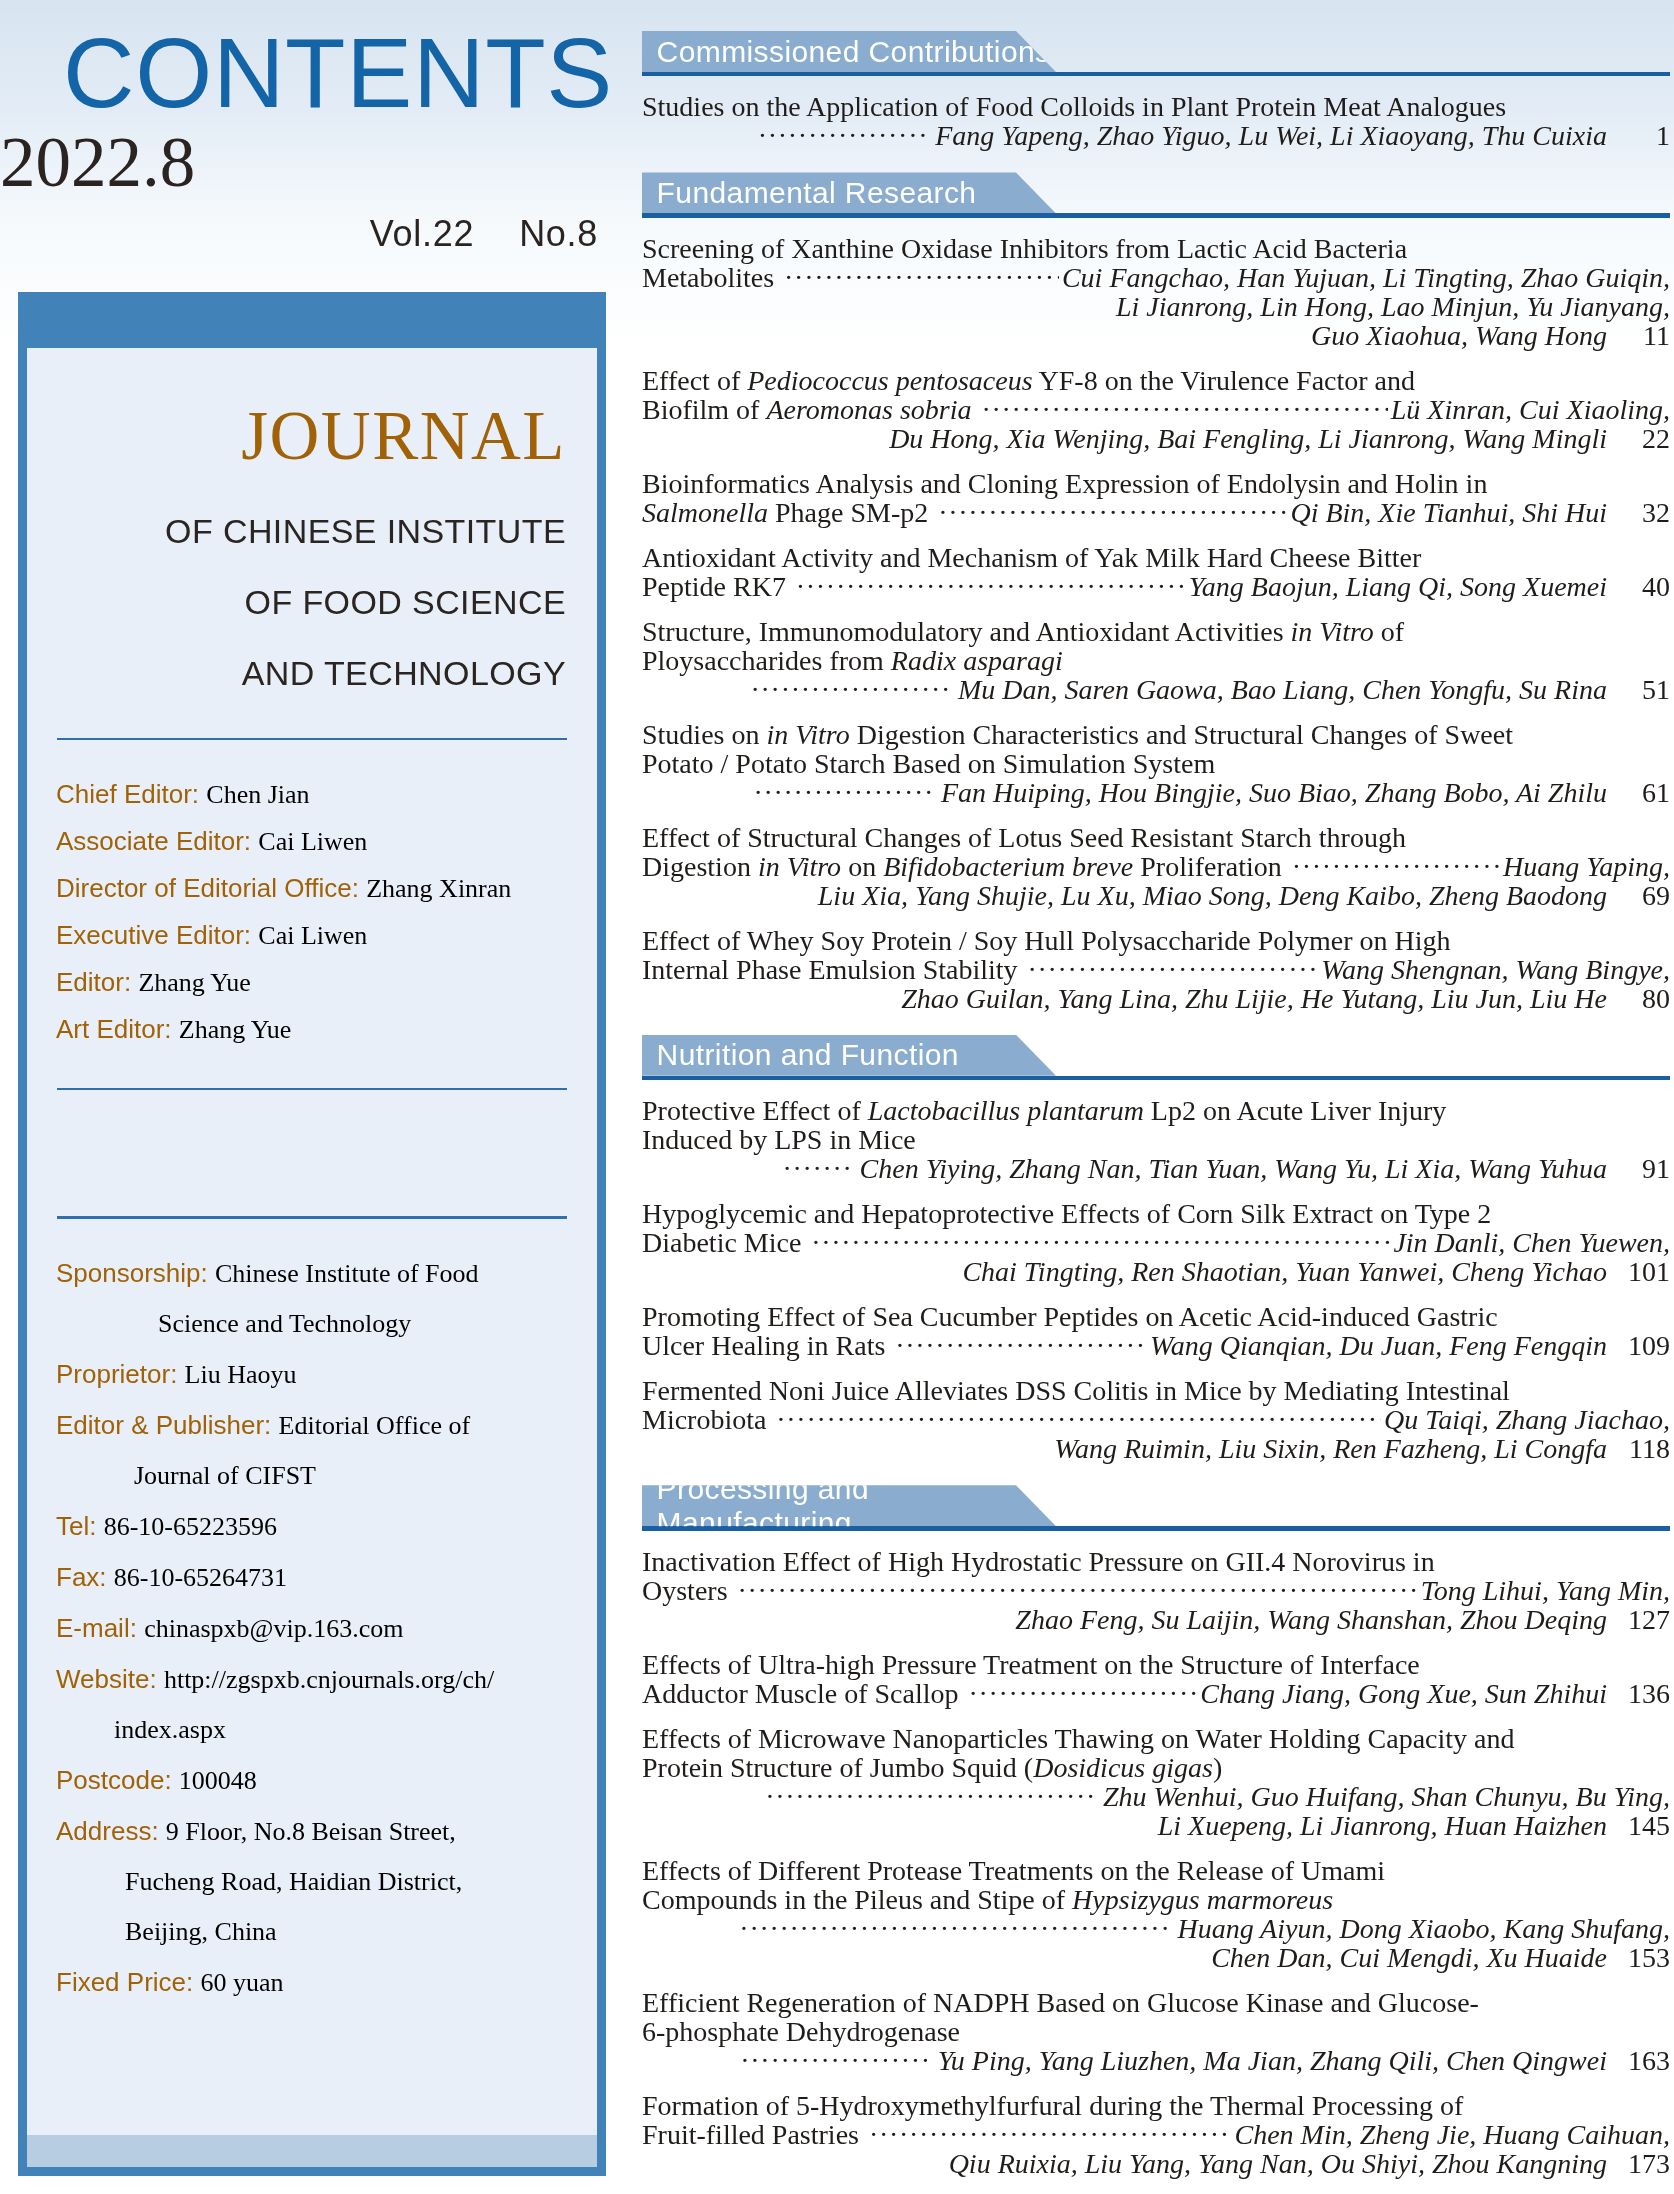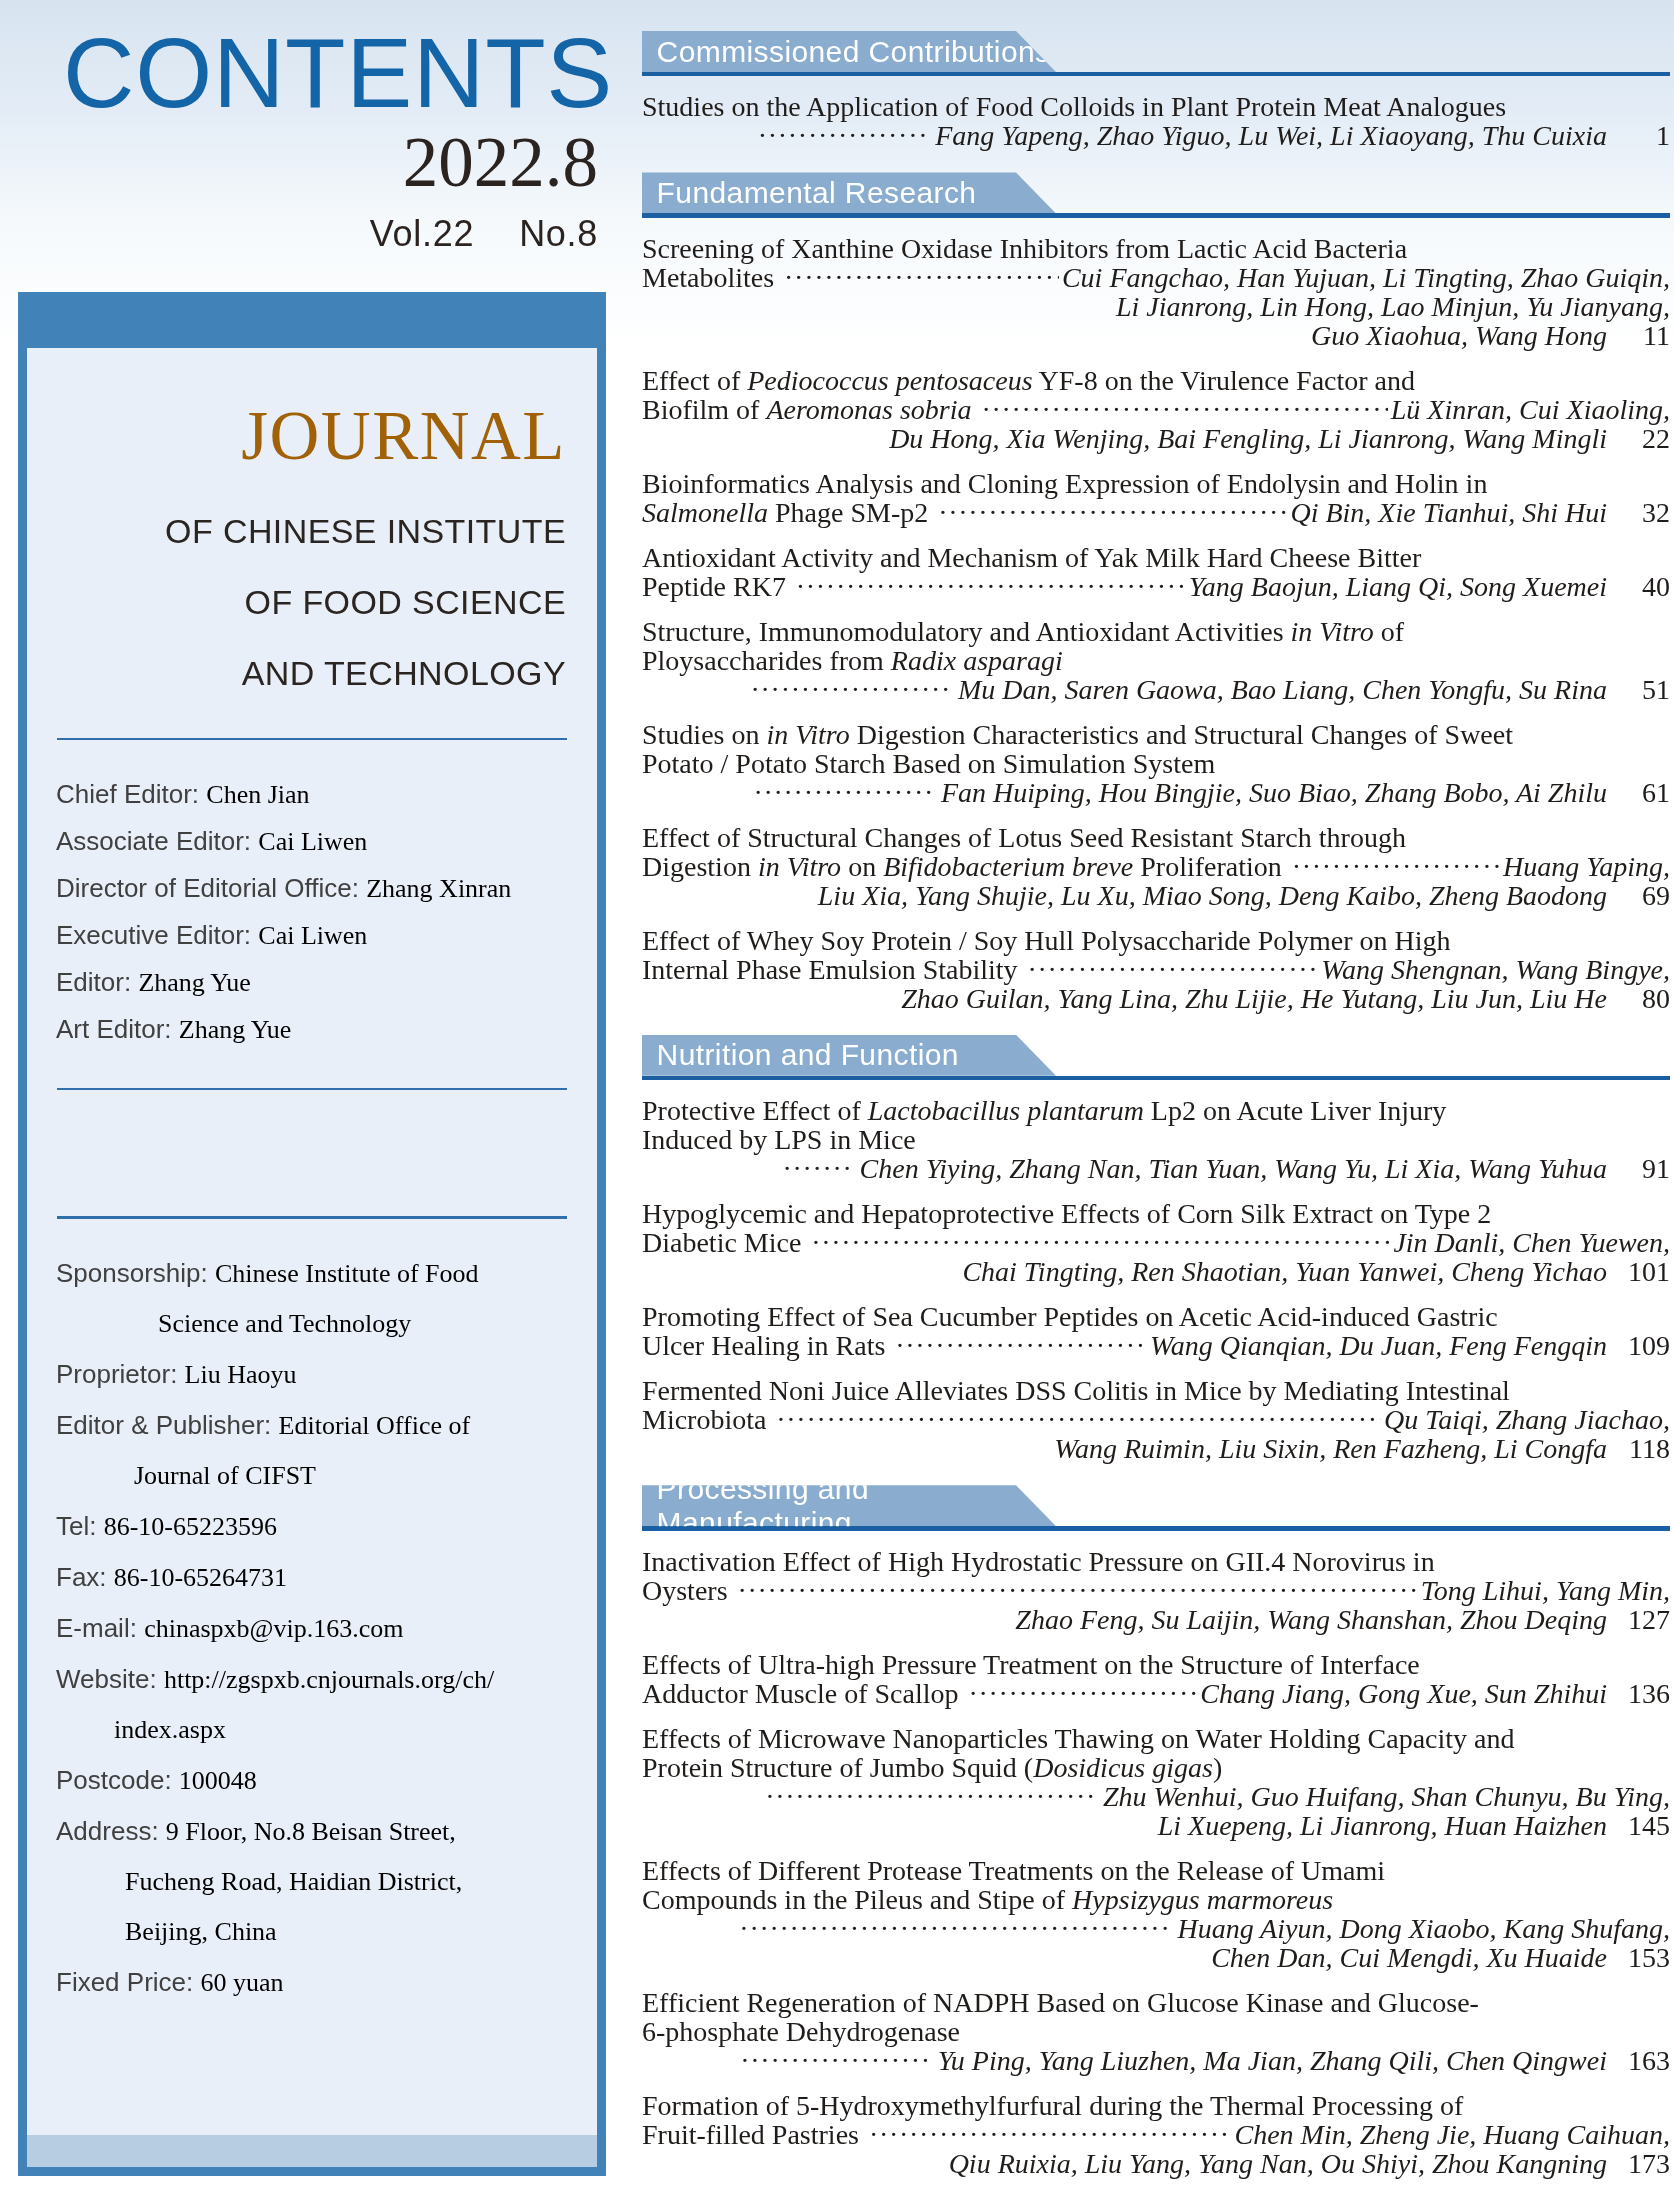--- a/index.html
+++ b/index.html
@@ -13,21 +13,21 @@
 
   
   #contents-title{
     position:absolute;left:63px;top:16px;
     font-family:"Liberation Sans",sans-serif;
     font-size:99px;line-height:1.15;letter-spacing:0.7px;
     color:#1464a8;
   }
   #issue{
     position:absolute;left:0;top:123px;width:598px;
-    text-align:right;font-size:71px;line-height:1.1;color:#2a2320;
+    font-size:71px;line-height:1.1;color:#2a2320;
   }
   #volno{
     position:absolute;left:0;top:213px;width:598px;
     text-align:right;font-family:"Liberation Sans",sans-serif;
     font-size:36px;color:#2a2320;letter-spacing:0.7px;
   }
   #volno .no-label{margin-left:45px;}
 
   
   #sidebar{
@@ -38,21 +38,21 @@
   .band{height:47px;background:#4182b8;}
   .jblock{margin-top:54px;padding-right:31px;text-align:right;}
   .jtitle{font-family:Liberation Serif, serif;font-size:69px;line-height:69px;letter-spacing:1.5px;color:#a16207;}
   .jsub{margin-top:25px;font-family:"Liberation Sans",sans-serif;font-size:34px;line-height:71px;letter-spacing:0.4px;}
   .rule{margin:0 auto;width:calc(100% - 60px);height:2.2px;background:#2f6fae;}
   .rule-1{margin-top:29px;}
   .rule-2{margin-top:35px;}
   .rule-3{margin-top:126px;}
   #editors{margin-top:31px;padding:0 29px;font-size:26px;line-height:47px;}
   #info{margin-top:29px;padding:0 29px;font-size:26px;line-height:50px;}
-  .lbl{font-family:"Liberation Sans",sans-serif;color:#404040;}
+  .lbl{font-family:"Liberation Sans",sans-serif;color:#a16207;}
   .val{font-family:"Liberation Serif",serif;color:#000000;}
   .cont{margin-left:110px;}
   .info-item:nth-of-type(1) .cont{margin-left:102px;}
   .info-item:nth-of-type(3) .cont{margin-left:78px;}
   .info-item:nth-of-type(7) .cont{margin-left:58px;}
   .info-item:nth-of-type(9) .cont{margin-left:69px;}
   #sidebar-bottom-band{position:absolute;left:0;right:0;bottom:0;height:32px;background:#b7cde1;}
 
   
   #toc{

